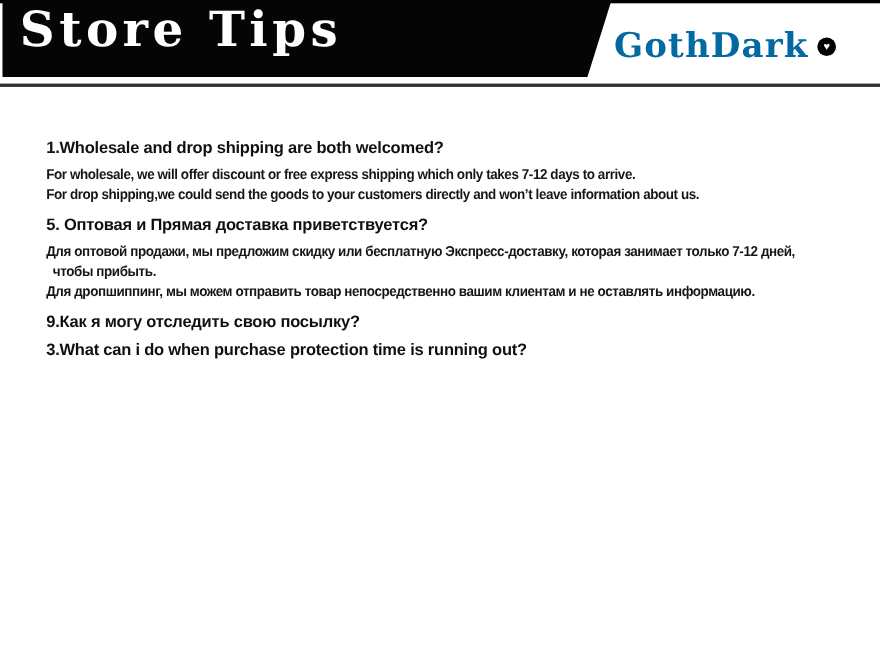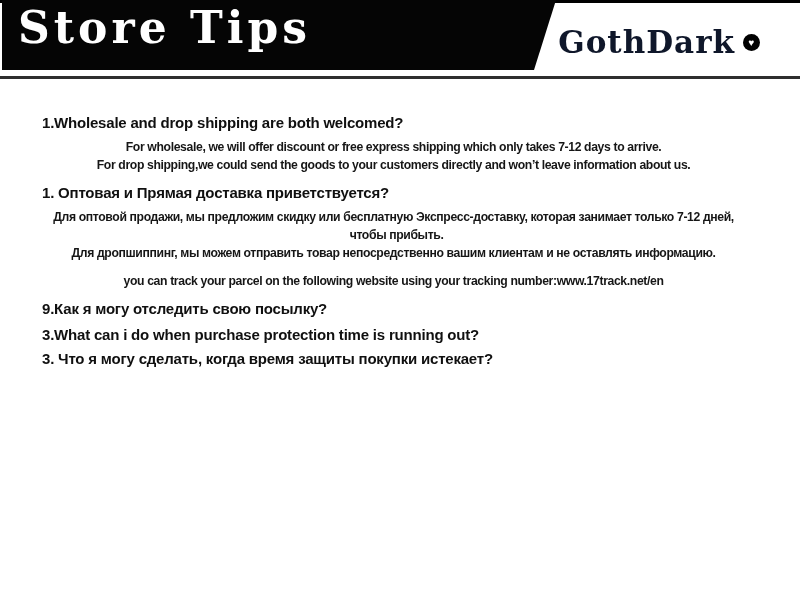--- a/index.html
+++ b/index.html
@@ -33,52 +33,52 @@
     text-align: center;
   }
   .logo {
     position: absolute; top: 24px; right: 40px;
     display: flex; align-items: center; gap: 8px;
   }
   .brand {
     font-family: "DejaVu Serif", serif;
     font-weight: bold;
     font-size: 31px;
-    color: #0f172a;
+    color: #0369a1;
     letter-spacing: 1px;
     white-space: nowrap;
   }
   .heart-badge {
     width: 17px; height: 17px;
     background: #000000; border-radius: 50%;
     display: flex; align-items: center; justify-content: center;
     color: #ffffff; font-size: 10px; line-height: 1;
     padding-top: 1px; box-sizing: border-box;
   }
   .rule {
     position: absolute; top: 76px; left: 0; width: 100%; height: 3px;
     background: #2e2e2e;
   }
 
   
   .content {
-    padding: 34px 10px 0 42px;
+    padding: 46px 10px 0 42px;
     color: #141414;
   }
   .faq-section { margin-bottom: 8px; }
   .q {
     margin: 0 0 6px 0;
     font-size: 15px;
     font-weight: 800;
     line-height: 18px;
     letter-spacing: -0.2px;
     color: #101010;
     white-space: pre;
   }
-  .answer { margin: 0 0 10px 0; text-align: center; }
+  .answer { margin: 0 0 10px 0; }
   .line {
     font-size: 13px;
     font-weight: 700;
     letter-spacing: -0.4px;
     line-height: 18px;
     color: #161616;
     white-space: pre;
     transform: scaleX(0.94);
     transform-origin: 0 0;
   }
@@ -101,33 +101,29 @@
 </div>
 
 <div class="content">
 
   <div class="faq-section">
     <h2 class="q">1.Wholesale and drop shipping are both welcomed?</h2>
     <div class="answer">
       <div class="line">For wholesale, we will offer discount or free express shipping which only takes 7-12 days to arrive.</div>
       <div class="line">For drop shipping,we could send the goods to your customers directly and won’t leave information about us.</div>
     </div>
-    <h2 class="q">1. Оптовая и Прямая доставка приветствуется?</h2>
+    <h2 class="q">5. Оптовая и Прямая доставка приветствуется?</h2>
     <div class="answer">
       <div class="line">Для оптовой продажи, мы предложим скидку или бесплатную Экспресс-доставку, которая занимает только 7-12 дней,</div>
       <div class="line">  чтобы прибыть.</div>
       <div class="line">Для дропшиппинг, мы можем отправить товар непосредственно вашим клиентам и не оставлять информацию.</div>
     </div>
   </div>
 
   <div class="faq-section">
-    <div class="answer">
-      <div class="line">you can track your parcel on the following website using your tracking number:www.17track.net/en</div>
-    </div>
     <h2 class="q">9.Как я могу отследить свою посылку?</h2>
   </div>
 
   <div class="faq-section">
     <h2 class="q">3.What can i do when purchase protection time is running out?</h2>
-    <h2 class="q">3. Что я могу сделать, когда время защиты покупки истекает?</h2>
   </div>
 
 </div>
 
 </body></html>

